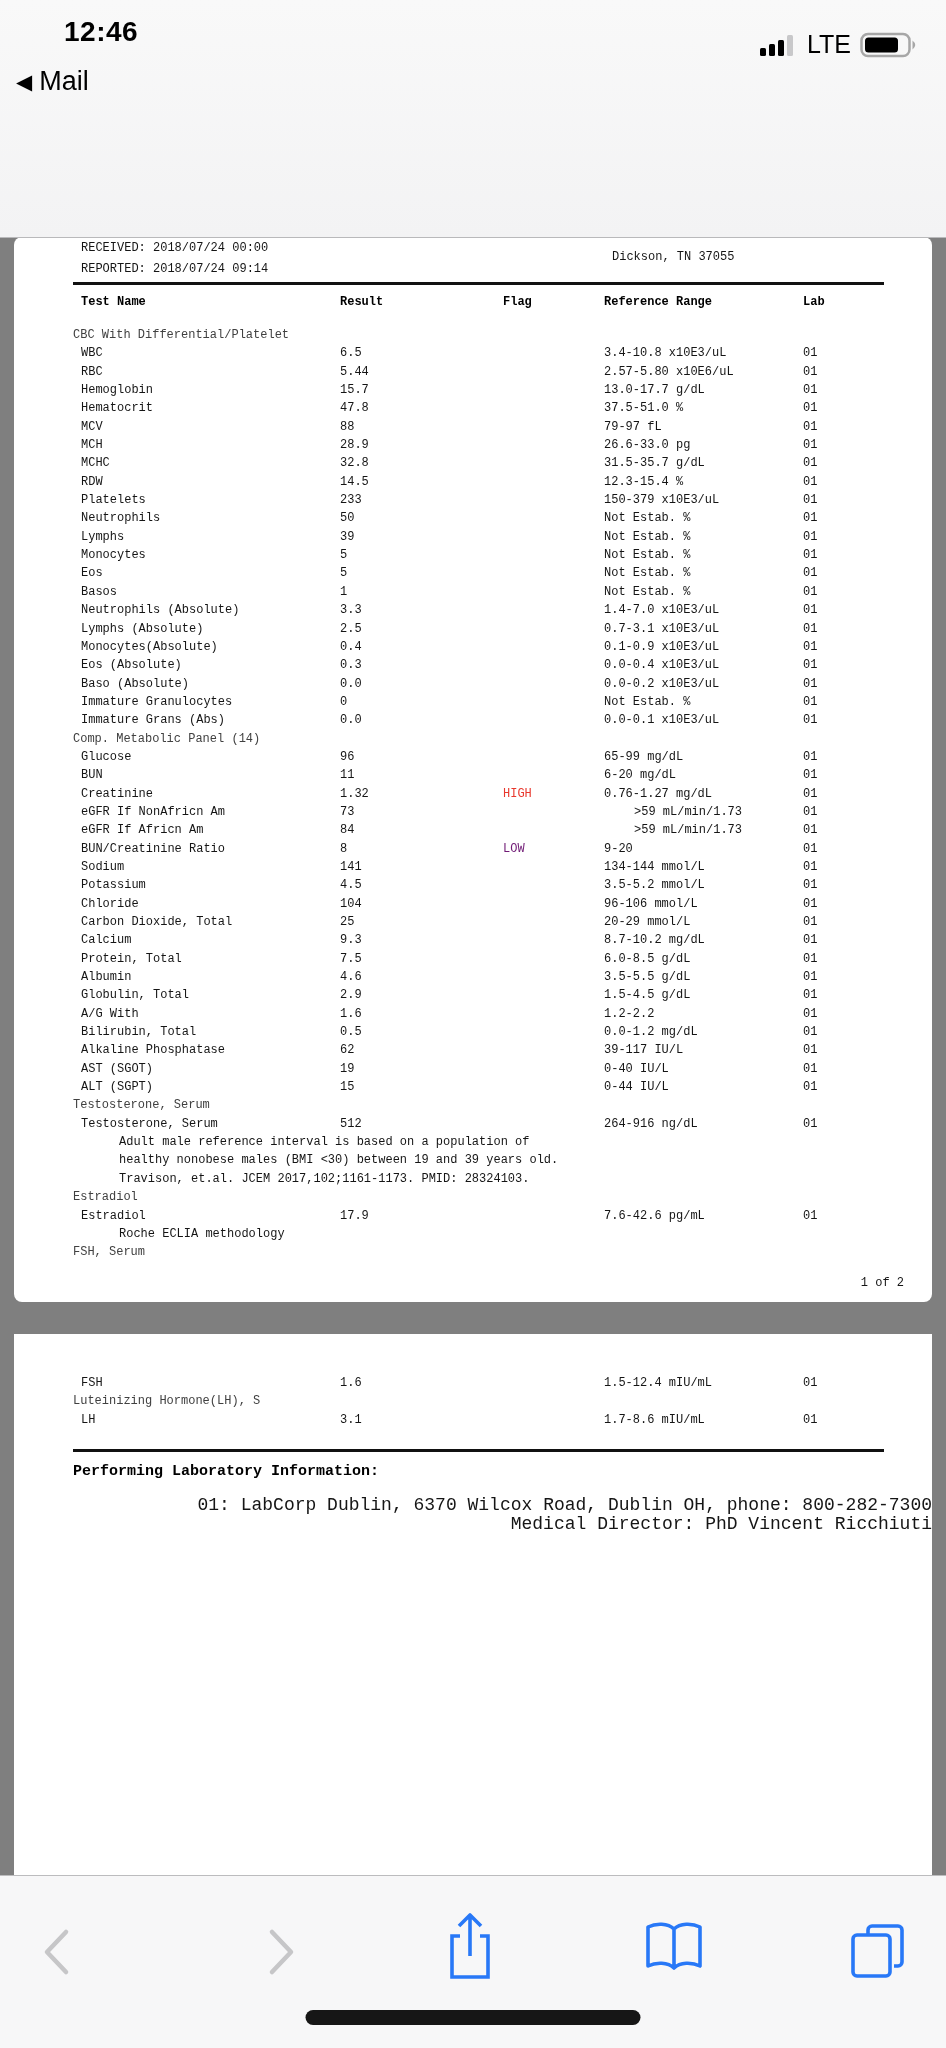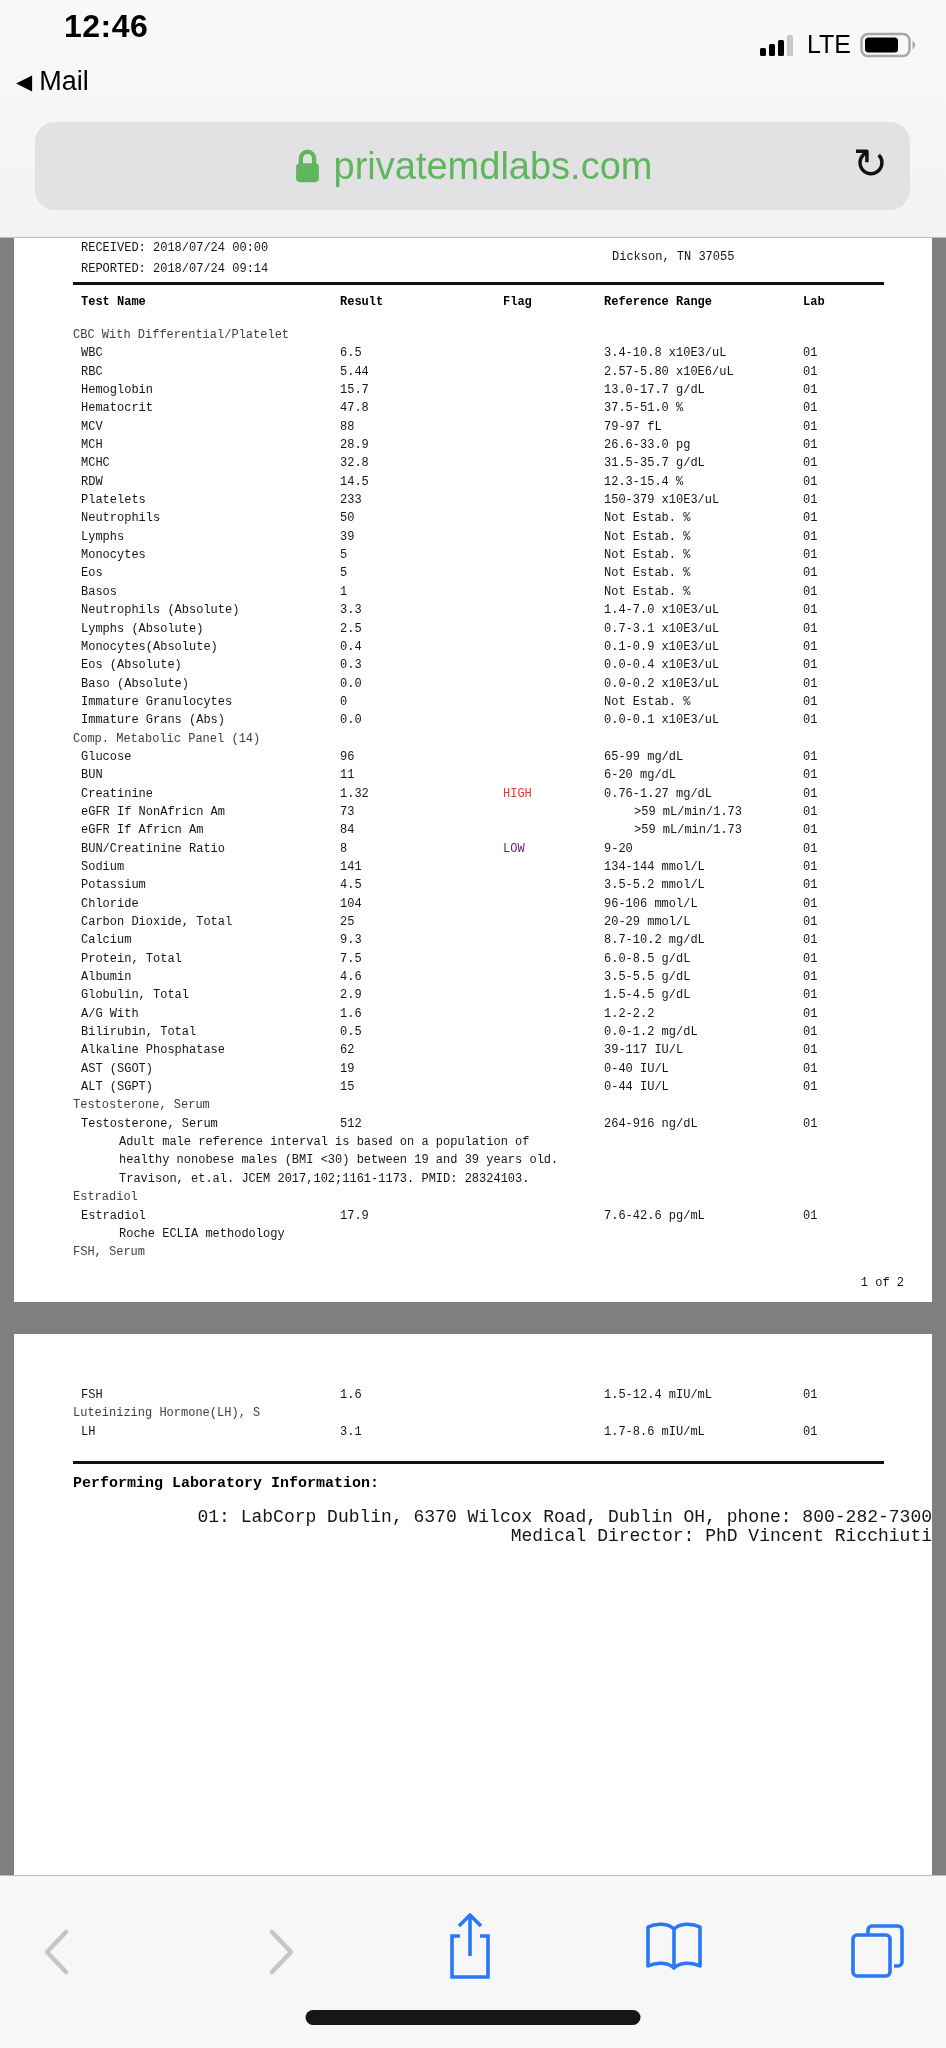--- a/index.html
+++ b/index.html
@@ -2,47 +2,47 @@
 <html style="--green: #5fb65d;"><head>
 <meta charset="utf-8">
 <style>
   html,body{margin:0;padding:0;}
   .screen{position:relative;width:946px;height:2048px;overflow:hidden;
     background:#7f7f7f;font-family:"Liberation Sans",sans-serif;}
 
   
   .chrome{position:absolute;top:0;left:0;right:0;height:237px;z-index:3;
     background:linear-gradient(#f9f9f9,#f3f3f4);border-bottom:1px solid #b9b9bb;}
-  .time{position:absolute;left:64px;top:8px;font-size:32px;font-weight:700;color:#000;letter-spacing:.5px;}
+  .time{position:absolute;left:64px;top:16px;font-size:28px;font-weight:700;color:#000;letter-spacing:.5px;}
   .back-app{position:absolute;left:16px;top:66px;font-size:27px;color:#000;display:flex;align-items:center;gap:7px;cursor:pointer;}
   .back-app .tri{font-size:21px;}
   .right-cluster{position:absolute;right:26px;top:30px;display:flex;align-items:center;gap:9px;}
   .lte{font-size:25px;font-weight:500;color:#000;}
   .url-pill{position:absolute;left:35px;right:36px;top:122px;height:88px;border-radius:20px;
     background:#e2e2e4;display:flex;align-items:center;justify-content:center;}
   .url-text{display:flex;align-items:center;gap:12px;color:var(--green);font-size:38px;}
   .reload{position:absolute;right:22px;top:50%;transform:translateY(-54%);font-size:42px;color:#111;
     font-family:"DejaVu Sans",sans-serif;line-height:1;cursor:pointer;}
 
   
   .viewer{position:absolute;top:237px;left:0;right:0;bottom:172px;background:#7f7f7f;overflow:hidden;}
   .page{margin:0 14px;background:#fff;position:relative;
     font-family:"Liberation Mono","DejaVu Sans Mono",monospace;color:#151515;}
-  .page1{height:1065px;}
+  .page1{height:1065px;border-radius:8px;}
   .page-gap{height:18px;}
   .page2{height:556px;}
 
   .rcv{padding:1px 0 0 67px;font-size:12px;line-height:21px;white-space:pre;}
   .city{position:absolute;left:598px;top:13px;font-size:12px;}
   .hrule{margin:2px 48px 0 59px;border-top:3px solid #111;}
   .trow{display:grid;grid-template-columns:267px 163px 101px 199px 1fr;
     padding-left:59px;height:18.35px;line-height:18.35px;font-size:12px;white-space:pre;}
   .thead{margin-top:9px;font-weight:700;color:#000;height:18px;line-height:16px;}
   .rows{margin-top:14px;}
-  .rows2{padding-top:52px;}
+  .rows2{padding-top:40px;}
   .c-name{padding-left:8px;overflow:hidden;}
   .row-section{padding-left:59px;height:18.35px;line-height:18.35px;font-size:12px;font-weight:400;color:#404040;white-space:pre;}
   .row-note{padding-left:105px;height:18.35px;line-height:18.35px;font-size:12px;white-space:pre;}
   .ri{padding-left:30px;}
   .page-marker{position:absolute;right:28px;bottom:12px;font-size:12px;}
 
   .hrule2{margin:20px 48px 0 59px;border-top:3px solid #111;}
   .lab-title{margin:10px 0 0 59px;font-size:15px;font-weight:700;color:#000;line-height:20px;}
   .lab-lines{margin:14px 0 12px 59px;font-size:18px;line-height:19px;white-space:pre;text-align:right;}
 
@@ -70,30 +70,20 @@
         <rect x="9" y="11" width="6" height="12" rx="1.5" fill="#000"></rect>
         <rect x="18" y="7" width="6" height="16" rx="1.5" fill="#000"></rect>
         <rect x="27" y="2" width="6" height="21" rx="1.5" fill="#c8c8ca"></rect>
       </svg>
       <span class="lte">LTE</span>
       <svg width="60" height="28" viewBox="0 0 60 28">
         <rect x="1.5" y="3" width="48" height="22" rx="6.5" fill="none" stroke="#a7a7a7" stroke-width="2.5"></rect>
         <rect x="5" y="6.5" width="33" height="15" rx="3.5" fill="#000"></rect>
         <path d="M52.5 9.5 q5.5 4.5 0 9 z" fill="#a7a7a7"></path>
       </svg>
-    </div>
-    <div class="url-pill">
-      <div class="url-text">
-        <svg width="29" height="38" viewBox="0 0 30 40">
-          <path d="M8 19 V12 a7 7 0 0 1 14 0 V19" fill="none" stroke="#5fb65d" stroke-width="4.5" class="lock-stroke"></path>
-          <rect x="3" y="17" width="24" height="20" rx="4" fill="#5fb65d" class="lock-fill"></rect>
-        </svg>
-        <span>privatemdlabs.com</span>
-      </div>
-      <span class="reload">↻</span>
     </div>
   </div>
 
   <div class="viewer">
     <div class="page page1">
       <div class="rcv"><span>RECEIVED: 2018/07/24 00:00</span>
 <span>REPORTED: 2018/07/24 09:14</span></div>
       <div class="city">Dickson, TN 37055</div>
       <div class="hrule"></div>
       <div class="trow thead">

